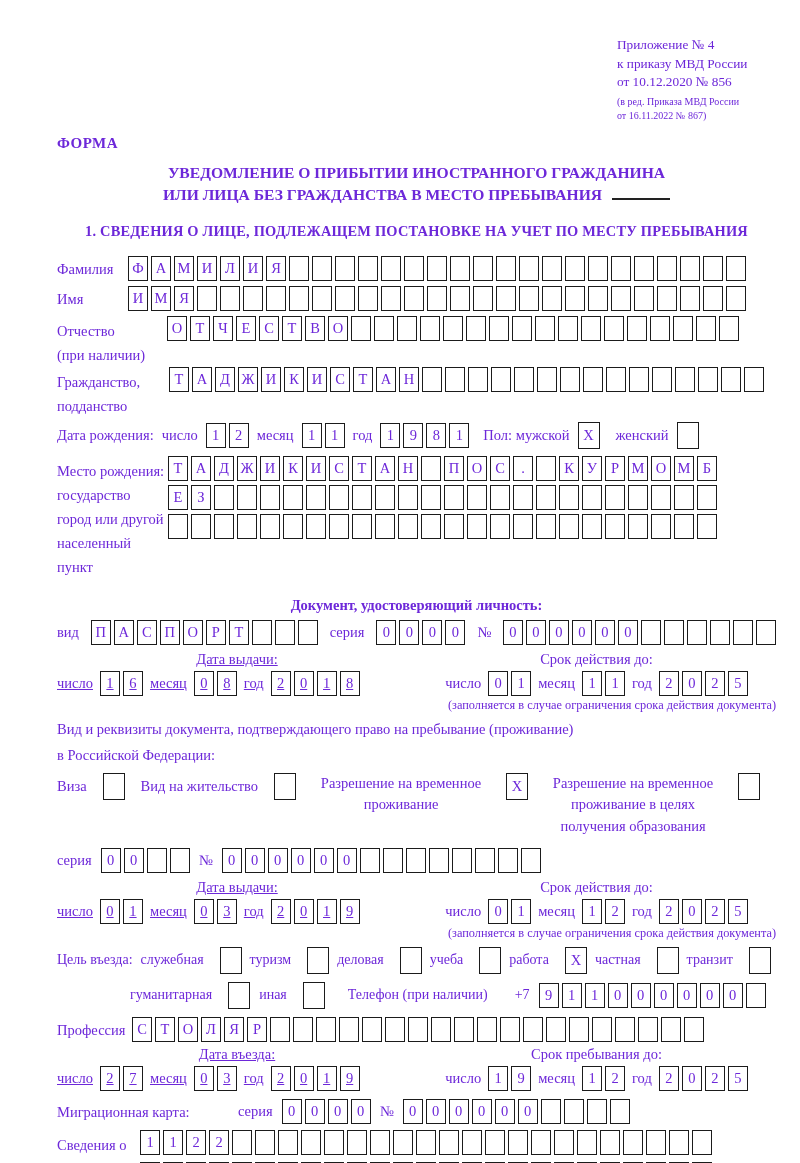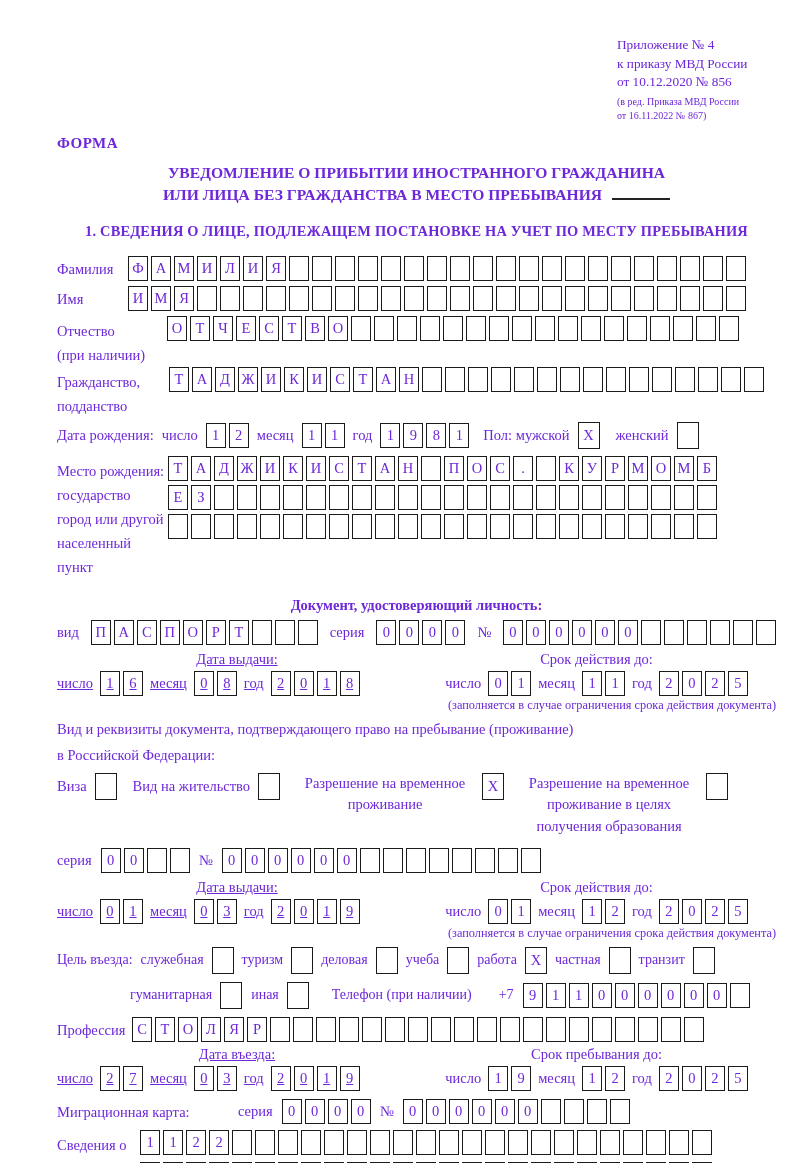--- a/index.html
+++ b/index.html
@@ -33,21 +33,21 @@
   .dlbl { white-space:nowrap; }
   .doc-heading { text-align:center; font-weight:bold; margin:4px 0 6px 0; }
   .dates { display:flex; margin-bottom:2px; }
   .dcol { display:flex; flex-direction:column; }
   .dcol-l { flex:0 0 360px;text-decoration:underline; } .dcol-r { flex:1; }
   .dhead { text-align:center; margin-bottom:3px; }
   .dnums { display:flex; align-items:center; gap:7px; }
   .note { text-align:right; font-size:12.3px; margin:2px 0 6px 0; }
   .res-line { margin:4px 0; line-height:1.5; }
   .rtypes { display:flex; align-items:flex-start; gap:16px; margin:6px 0 10px 0; }
-  .opt { display:inline-flex; align-items:center; gap:8px; }
+  .opt { display:inline-flex; align-items:center; gap:16px; }
   .opt-top { align-items:flex-start; }
   .centerlbl { display:inline-block; width:178px; text-align:center; line-height:1.5; }
   .purpose-row { display:flex; align-items:center; gap:8px; font-size:14px; flex-wrap:nowrap; margin-bottom:8px; }
   .purpose-row2 { display:flex; align-items:center; gap:9px; font-size:14px; margin:0 0 8px 73px; }
   .reps { display:flex; align-items:flex-start; margin-top:6px; }
   .reps-rows { display:flex; flex-direction:column; gap:7px; }
   .lblcol div { line-height:24px; }
   .rowgap { display:flex; flex-direction:column; gap:4px; }
   .mig-label { width:172px; flex-shrink:0; padding-top:3px; }
 </style>

